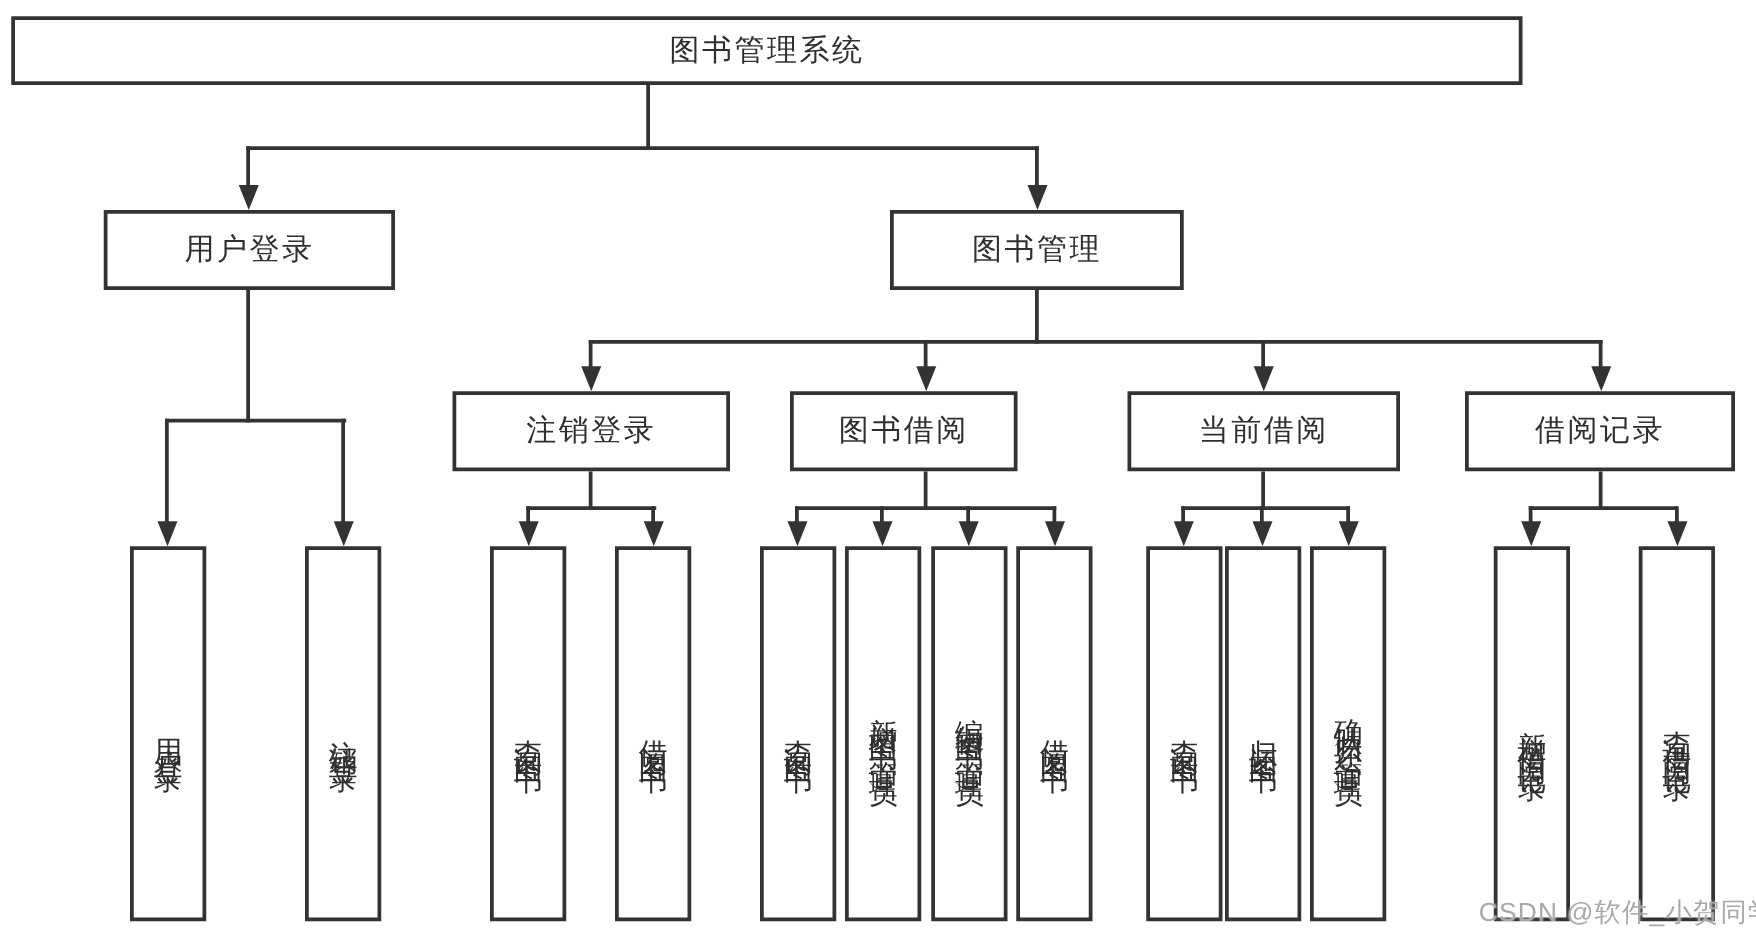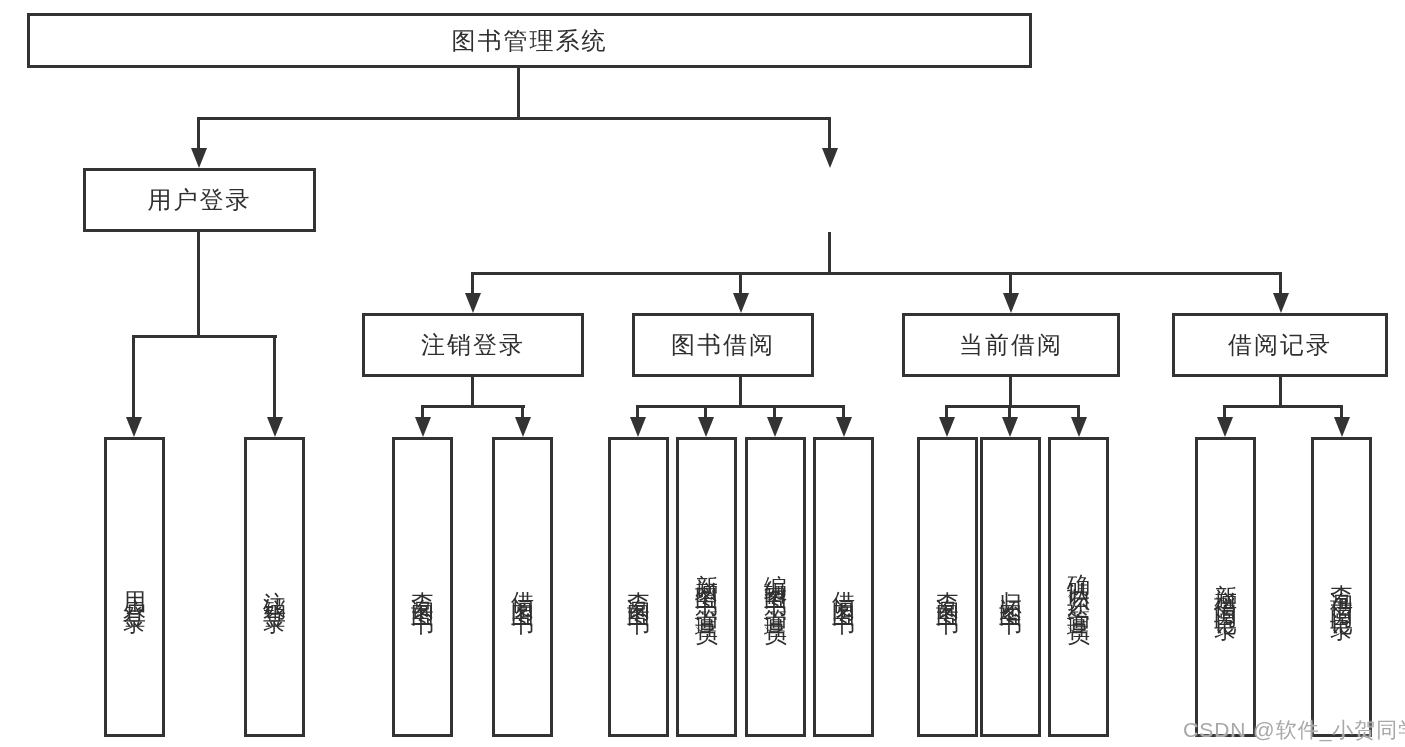--- a/index.html
+++ b/index.html
@@ -72,34 +72,37 @@
     white-space: nowrap;
     z-index: 20;
     text-shadow: 0 0 2px #ffffff;
   }
 </style>
 </head>
 <body>
 
 <div class="canvas">
 
-  <div class="node" style="left:27px; top:13px; width:1005px; height:55px;">
+  <div class="node" style="left:9px; top:13px; width:1209px; height:55px;">
     <span>图书管理系统</span>
   </div>
 
   <div class="vline" style="left:517px; top:68px; height:52px;"></div>
   <div class="hline" style="left:197px; top:117px; width:634px;"></div>
 
   <div class="vline" style="left:197px; top:117px; height:36px;"></div>
   <div class="tri" style="left:191px; top:148px;"></div>
   <div class="vline" style="left:828px; top:117px; height:36px;"></div>
   <div class="tri" style="left:822px; top:148px;"></div>
 
   <div class="node" style="left:83px; top:168px; width:233px; height:64px;">
     <span>用户登录</span>
+  </div>
+  <div class="node" style="left:712px; top:168px; width:235px; height:64px;">
+    <span>图书管理</span>
   </div>
 
   <div class="vline" style="left:197px; top:232px; height:106px;"></div>
   <div class="hline" style="left:132px; top:335px; width:145px;"></div>
   <div class="vline" style="left:132px; top:335px; height:86px;"></div>
   <div class="tri" style="left:126px; top:417px;"></div>
   <div class="vline" style="left:273px; top:335px; height:86px;"></div>
   <div class="tri" style="left:267px; top:417px;"></div>
 
   <div class="vline" style="left:828px; top:232px; height:43px;"></div>

